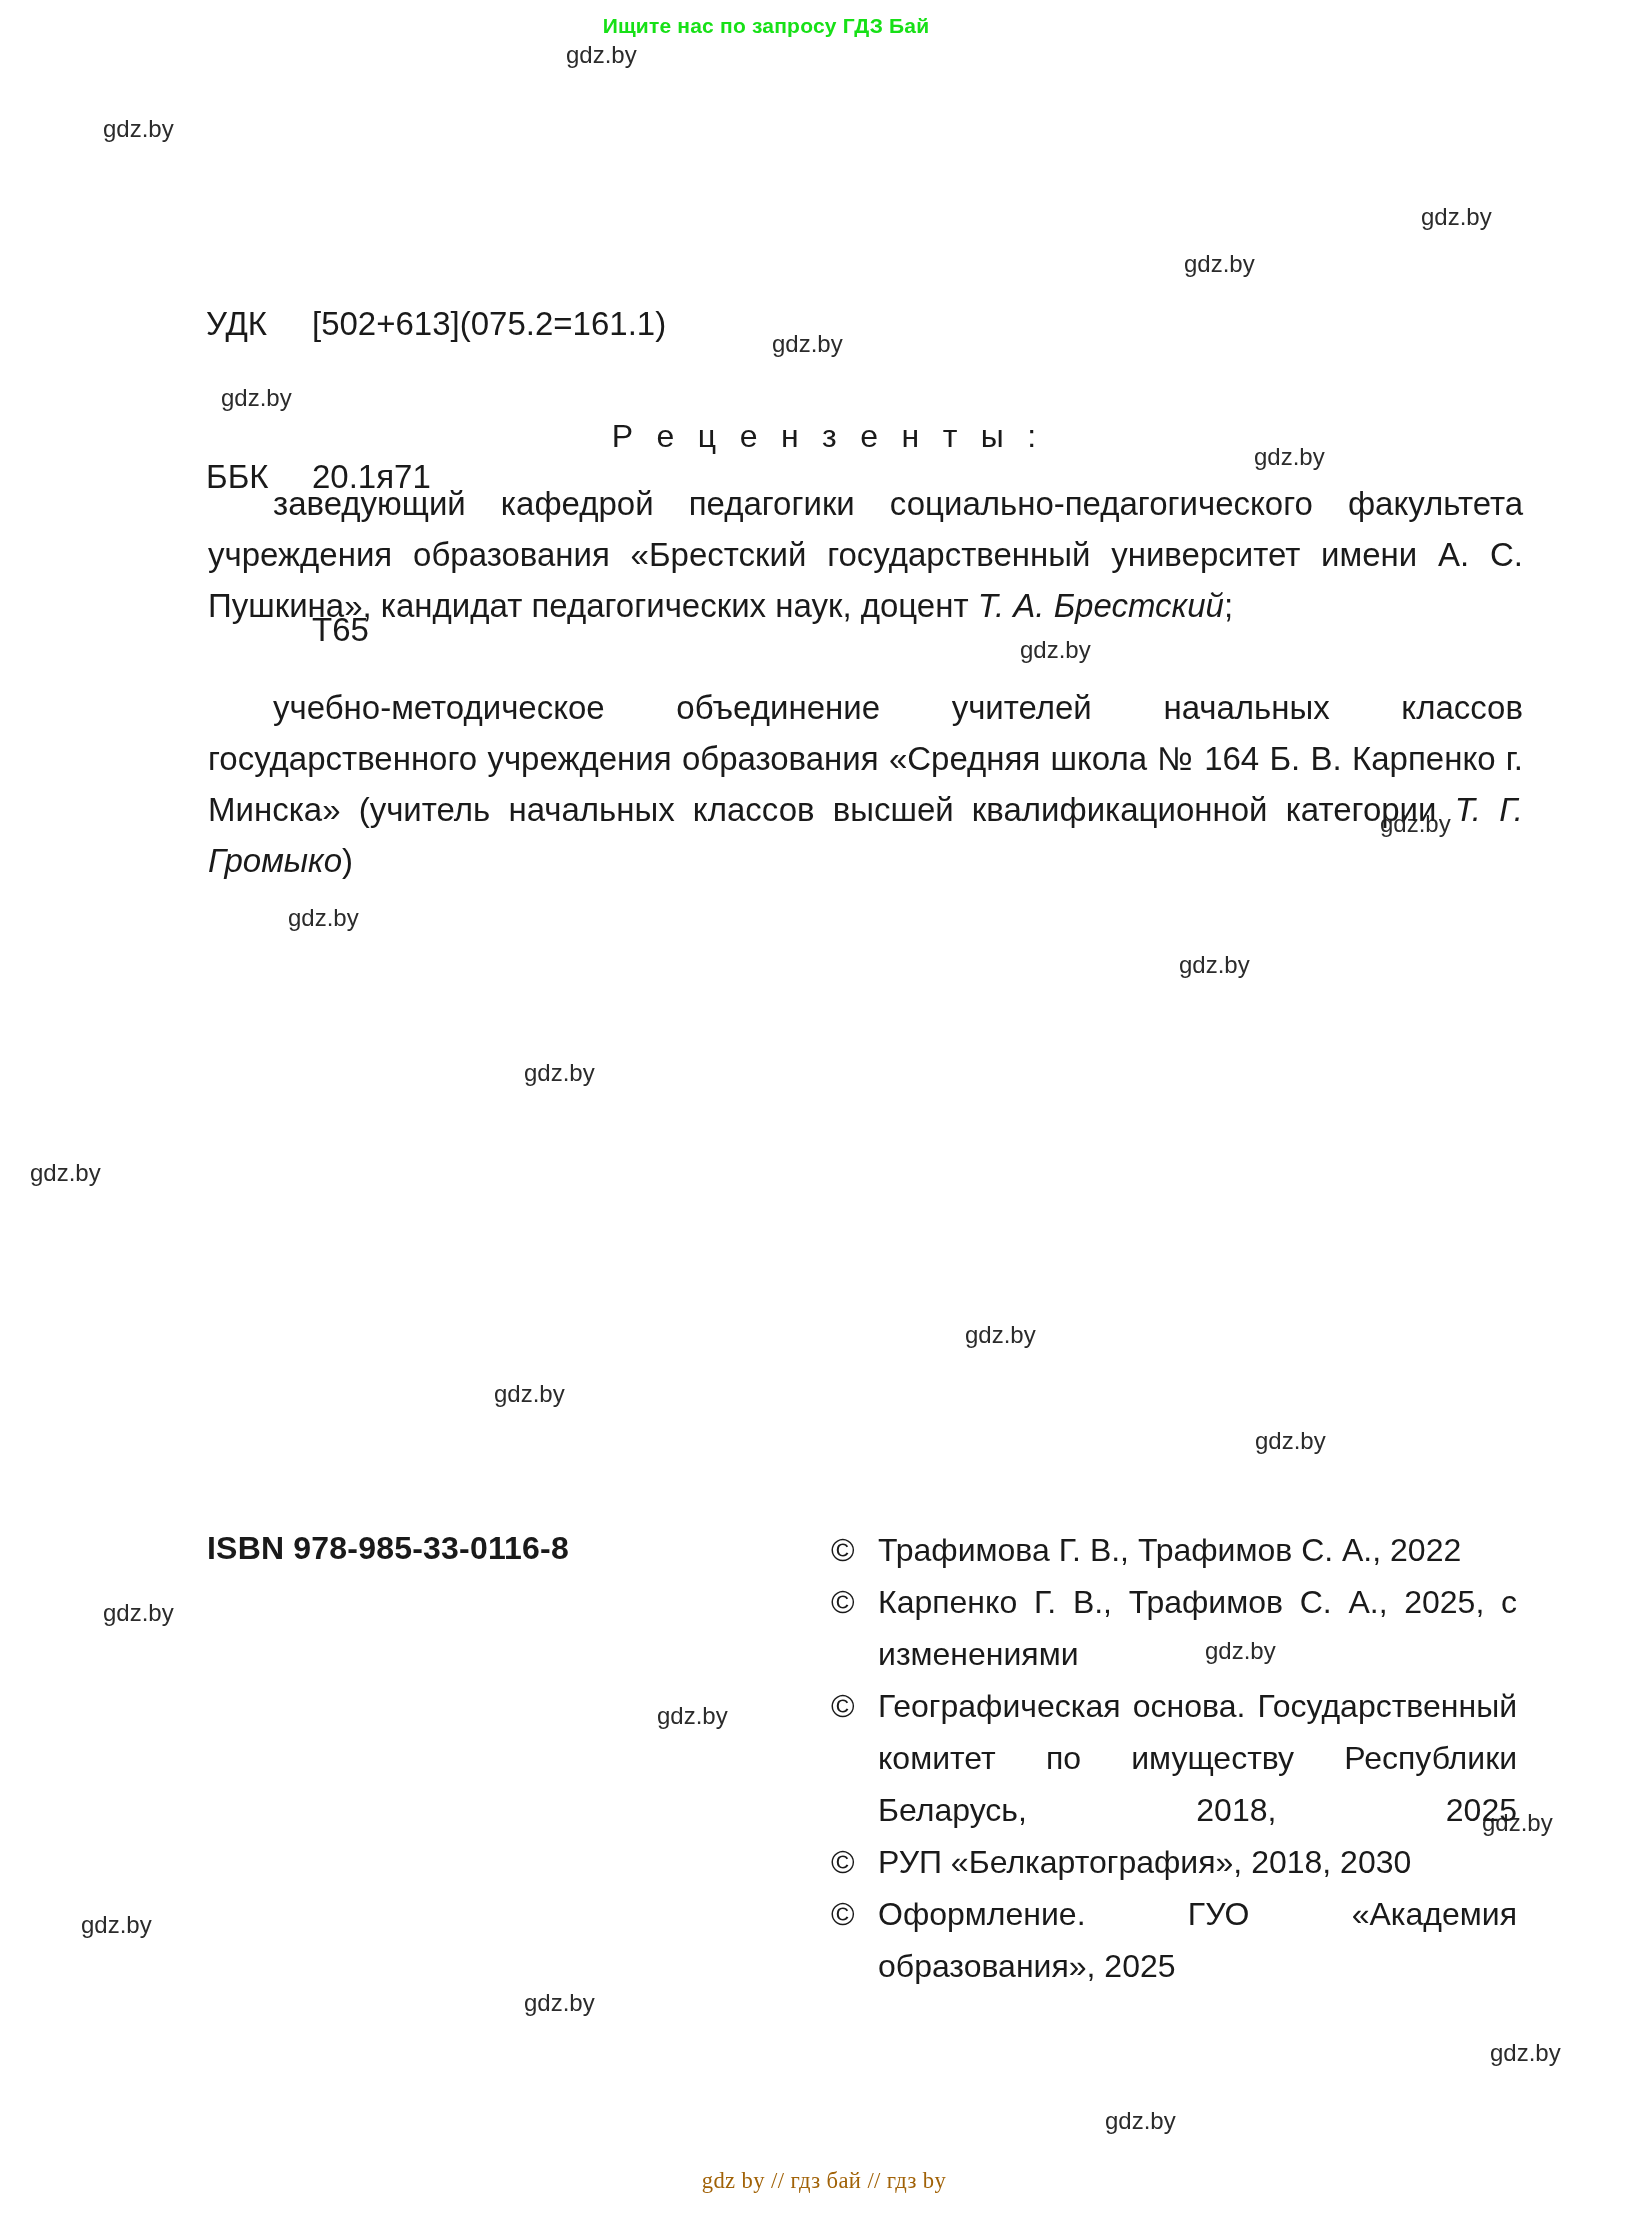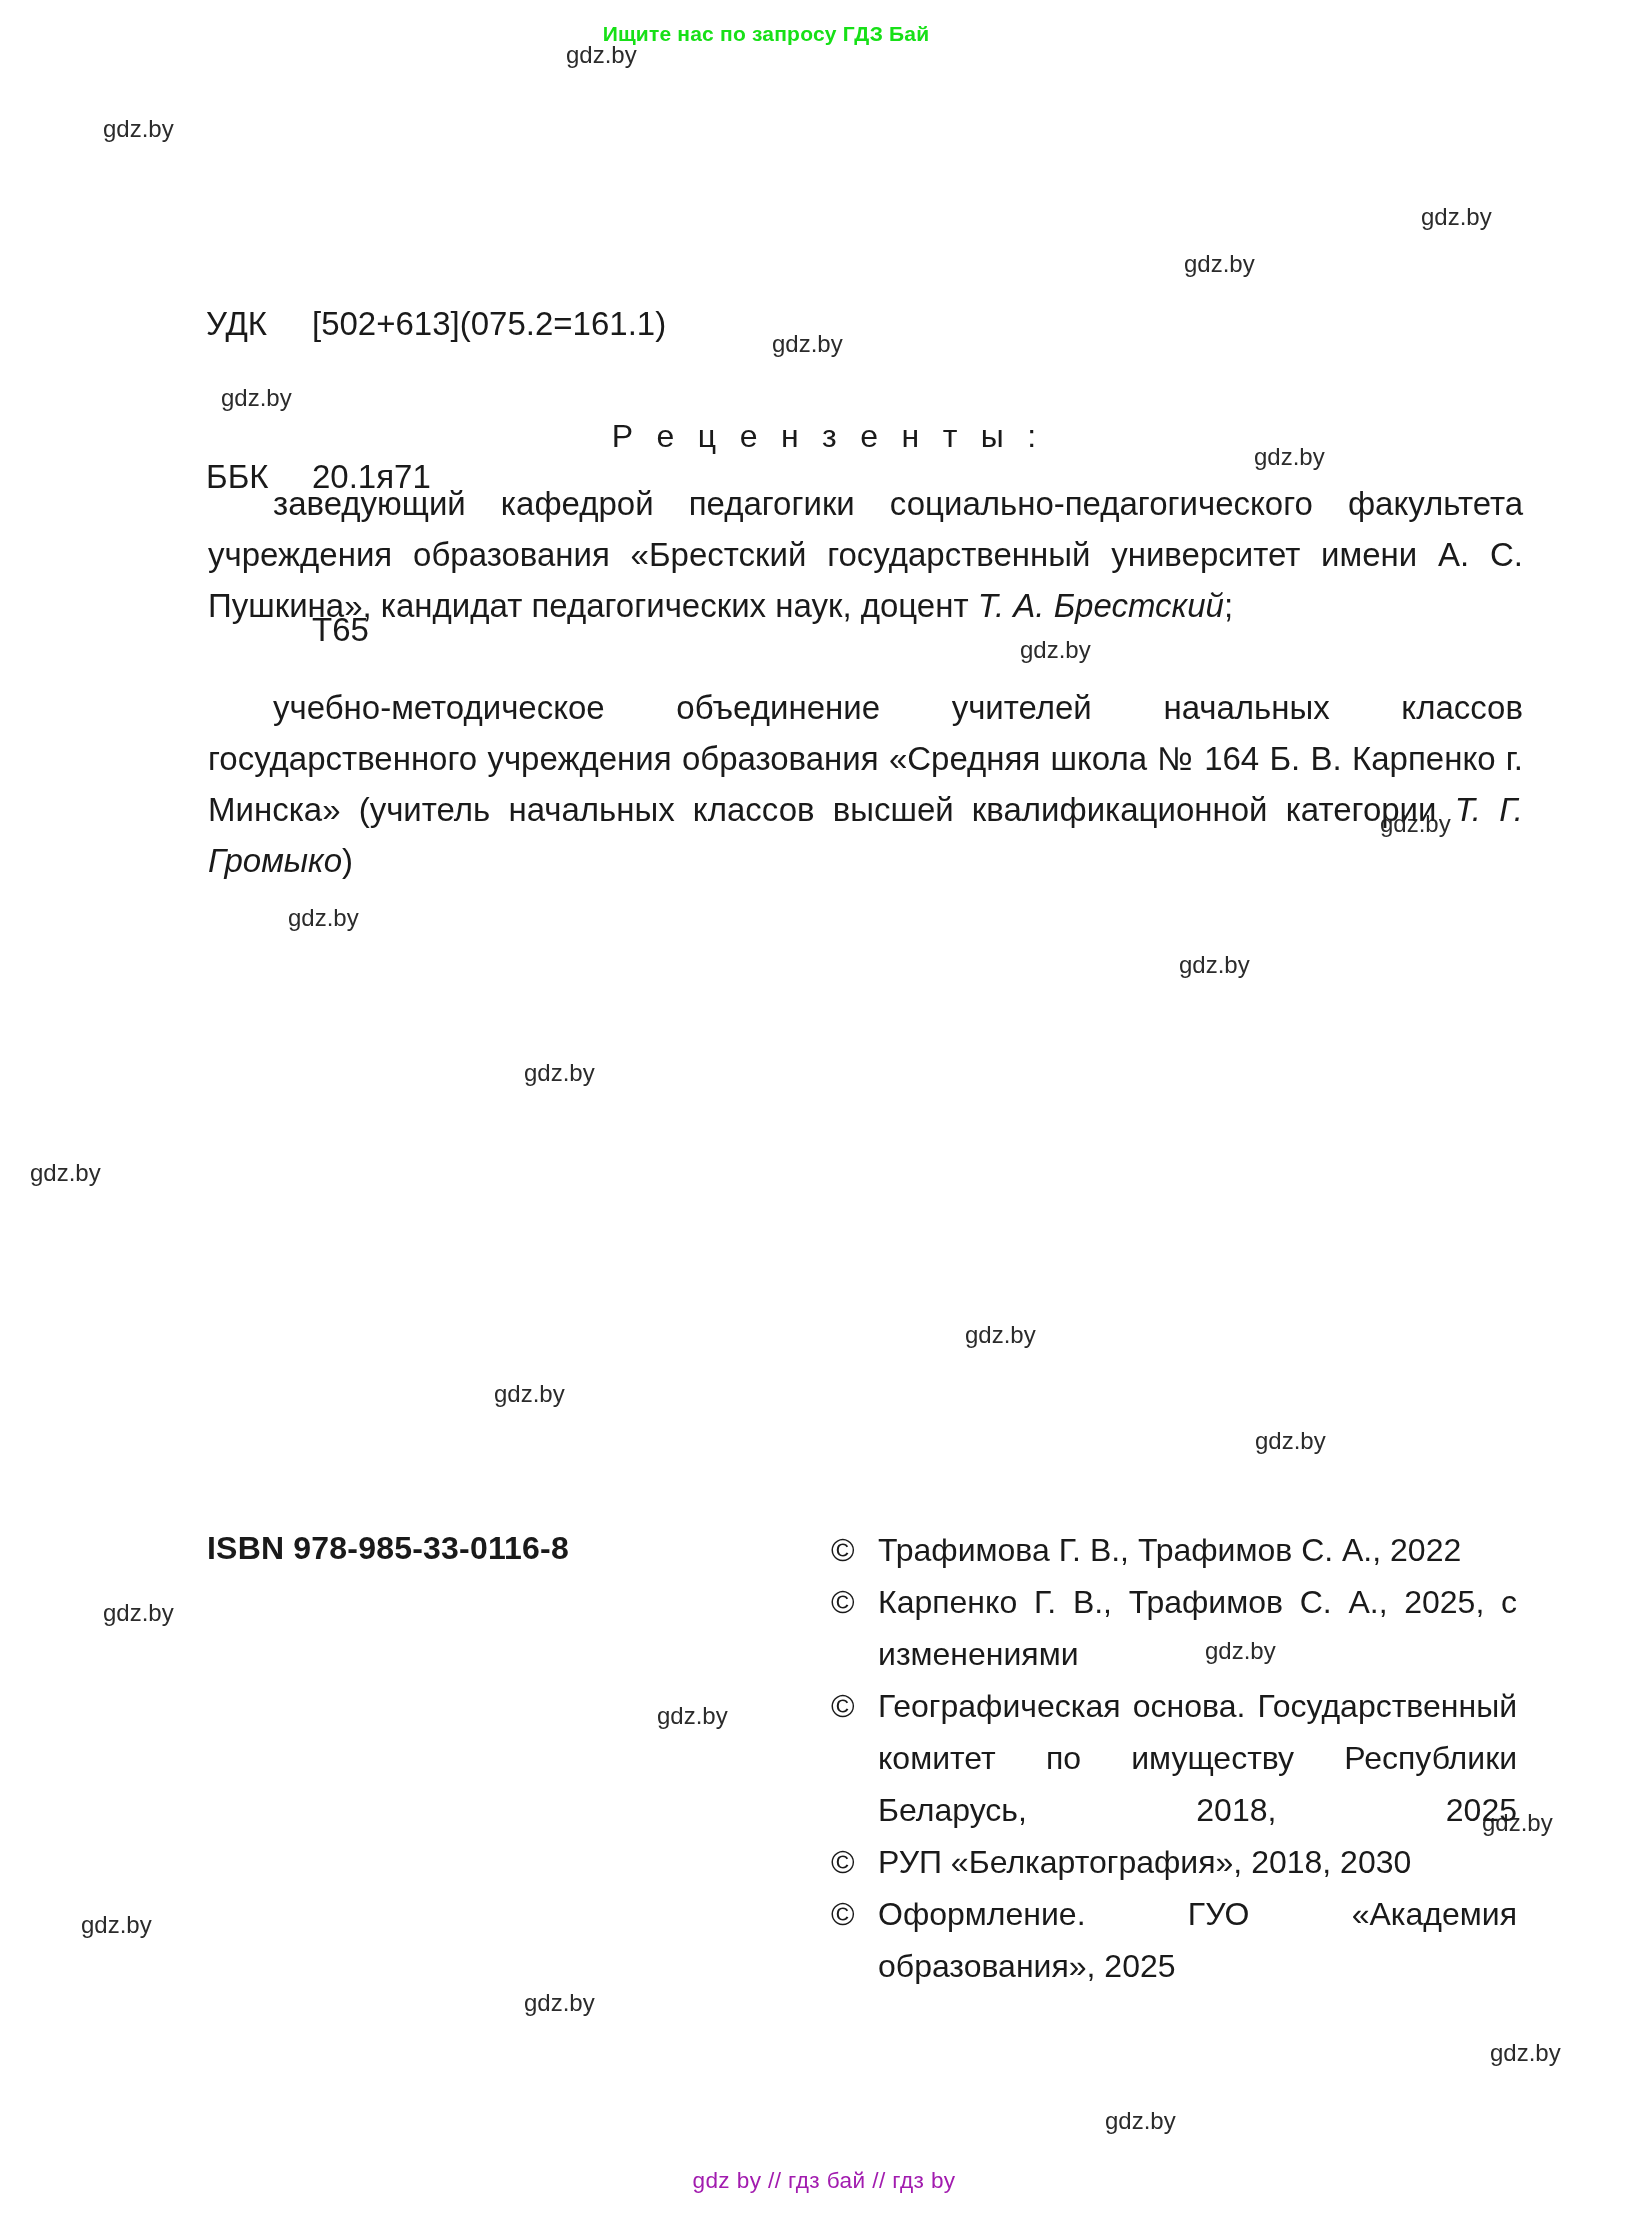--- a/index.html
+++ b/index.html
@@ -17,21 +17,21 @@
     position: relative;
     width: 1648px;
     height: 2216px;
     background: #ffffff;
     overflow: hidden;
   }
 
   
   #promo-banner {
     position: absolute;
-    top: 17px;
+    top: 9px;
     left: 0;
     width: 1532px;
     text-align: center;
     font-size: 21px;
     font-weight: bold;
     color: #17e017;
     letter-spacing: 0.2px;
     line-height: 27.4px;
     padding-top: 3.2px;
   }
@@ -223,17 +223,17 @@
         <span class="cr-text">РУП «Белкартография», 2018, 2030</span>
       </div>
 
       <div class="cr-item">
         <span class="cr-mark">©</span>
         <span class="cr-text">Оформление. ГУО «Академия образования», 2025</span>
       </div>
 
     </div>
 
-    <div id="footer-links" style="color: #a21caf;">gdz by  //  гдз бай  //  гдз by</div>
+    <div id="footer-links" style="color: #a16207; font-family: Liberation Serif, serif;">gdz by  //  гдз бай  //  гдз by</div>
 
   </div>
 </div>
 
 
 </body></html>

